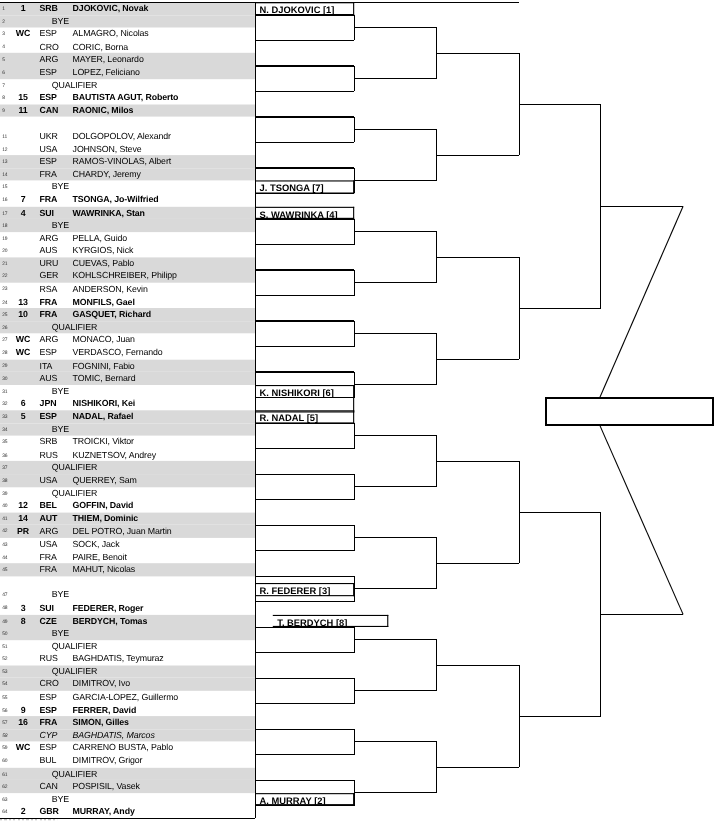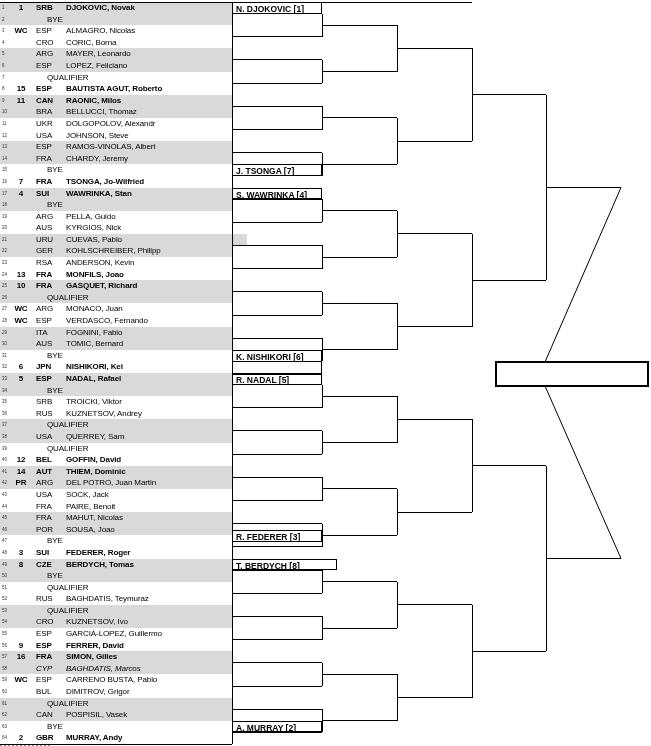--- a/index.html
+++ b/index.html
@@ -76,25 +76,20 @@
         <span class="tag">15</span>
         <span class="cc b">ESP</span>
         <span class="nm b">BAUTISTA AGUT, Roberto</span>
       </div>
       <div class="row gray" style="top: 94.75px; height: 11.5938px;">
         <span class="num">9</span>
         <span class="tag">11</span>
         <span class="cc b">CAN</span>
         <span class="nm b">RAONIC, Milos</span>
       </div>
-      <div class="row gray" style="top: 106.344px; height: 11.5938px;">
-        <span class="num">10</span>
-        <span class="cc">BRA</span>
-        <span class="nm">BELLUCCI, Thomaz</span>
-      </div>
       <div class="row" style="top: 117.938px; height: 11.5938px;">
         <span class="num">11</span>
         <span class="cc">UKR</span>
         <span class="nm">DOLGOPOLOV, Alexandr</span>
       </div>
       <div class="row" style="top: 129.531px; height: 11.5938px;">
         <span class="num">12</span>
         <span class="cc">USA</span>
         <span class="nm">JOHNSON, Steve</span>
       </div>
@@ -131,40 +126,40 @@
       <div class="row" style="top: 210.688px; height: 11.5938px;">
         <span class="num">19</span>
         <span class="cc">ARG</span>
         <span class="nm">PELLA, Guido</span>
       </div>
       <div class="row" style="top: 222.281px; height: 11.5938px;">
         <span class="num">20</span>
         <span class="cc">AUS</span>
         <span class="nm">KYRGIOS, Nick</span>
       </div>
-      <div class="row gray" style="top: 234px; height: 11.5938px; padding-left: 15px;">
+      <div class="row gray" style="top: 234px; height: 11.5938px;">
         <span class="num">21</span>
         <span class="cc">URU</span>
         <span class="nm">CUEVAS, Pablo</span>
       </div>
       <div class="row gray" style="top: 245.469px; height: 11.5938px;">
         <span class="num">22</span>
         <span class="cc">GER</span>
         <span class="nm">KOHLSCHREIBER, Philipp</span>
       </div>
       <div class="row" style="top: 257.062px; height: 11.5938px;">
         <span class="num">23</span>
         <span class="cc">RSA</span>
         <span class="nm">ANDERSON, Kevin</span>
       </div>
       <div class="row" style="top: 268.656px; height: 11.5938px;">
         <span class="num">24</span>
         <span class="tag">13</span>
         <span class="cc b">FRA</span>
-        <span class="nm b">MONFILS, Joao</span>
+        <span class="nm b">MONFILS, Gael</span>
       </div>
       <div class="row gray" style="top: 280.25px; height: 11.5938px;">
         <span class="num">25</span>
         <span class="tag">10</span>
         <span class="cc b">FRA</span>
         <span class="nm b">GASQUET, Richard</span>
       </div>
       <div class="row gray" style="top: 291.844px; height: 11.5938px;">
         <span class="num">26</span>
         <span class="nm ph">QUALIFIER</span>
@@ -260,25 +255,20 @@
       <div class="row" style="top: 500.531px; height: 11.5938px;">
         <span class="num">44</span>
         <span class="cc">FRA</span>
         <span class="nm">PAIRE, Benoit</span>
       </div>
       <div class="row gray" style="top: 512.125px; height: 11.5938px;">
         <span class="num">45</span>
         <span class="cc">FRA</span>
         <span class="nm">MAHUT, Nicolas</span>
       </div>
-      <div class="row gray" style="top: 523.719px; height: 11.5938px;">
-        <span class="num">46</span>
-        <span class="cc">POR</span>
-        <span class="nm">SOUSA, Joao</span>
-      </div>
       <div class="row" style="top: 535.312px; height: 11.5938px;">
         <span class="num">47</span>
         <span class="nm ph">BYE</span>
       </div>
       <div class="row" style="top: 546.906px; height: 11.5938px;">
         <span class="num">48</span>
         <span class="tag">3</span>
         <span class="cc b">SUI</span>
         <span class="nm b">FEDERER, Roger</span>
       </div>
@@ -301,21 +291,21 @@
         <span class="cc">RUS</span>
         <span class="nm">BAGHDATIS, Teymuraz</span>
       </div>
       <div class="row gray" style="top: 604.875px; height: 11.5938px;">
         <span class="num">53</span>
         <span class="nm ph">QUALIFIER</span>
       </div>
       <div class="row gray" style="top: 616.469px; height: 11.5938px;">
         <span class="num">54</span>
         <span class="cc">CRO</span>
-        <span class="nm">KUZNETSOV, Ivo</span>
+        <span class="nm">DIMITROV, Ivo</span>
       </div>
       <div class="row" style="top: 628.062px; height: 11.5938px;">
         <span class="num">55</span>
         <span class="cc">ESP</span>
         <span class="nm">GARCIA-LOPEZ, Guillermo</span>
       </div>
       <div class="row" style="top: 639.656px; height: 11.5938px;">
         <span class="num">56</span>
         <span class="tag">9</span>
         <span class="cc b">ESP</span>
@@ -463,17 +453,17 @@
       <line x1="545" y1="386" x2="621" y2="558.5" stroke="#000000" stroke-width="1" shape-rendering="geometricPrecision"></line>
       <rect x="496" y="362" width="152" height="24" fill="#ffffff" stroke="#000000" stroke-width="2"></rect>
     </svg>
   <div id="advs">
       <div class="adv" style="left: 232px; width: 90px; top: 2px; height: 11.5938px;">N. DJOKOVIC [1]</div>
       <div class="adv" style="left: 232px; width: 90px; top: 164.312px; height: 11.5938px;">J. TSONGA [7]</div>
       <div class="adv" style="left: 232px; width: 90px; top: 187.5px; height: 11.5938px;">S. WAWRINKA [4]</div>
       <div class="adv" style="left: 232px; width: 90px; top: 349.812px; height: 25px;">K. NISHIKORI [6]</div>
       <div class="adv" style="left: 232px; width: 90px; top: 373px; height: 11.5938px;">R. NADAL [5]</div>
       <div class="adv" style="left: 232px; width: 90px; top: 530px; height: 11.5938px;">R. FEDERER [3]</div>
-      <div class="adv" style="left: 232px; width: 105px; top: 558.5px; height: 11.5938px;">T. BERDYCH [8]</div>
+      <div class="adv" style="left: 248px; width: 105px; top: 558.5px; height: 11.5938px;">T. BERDYCH [8]</div>
       <div class="adv" style="left: 232px; width: 90px; top: 720.812px; height: 11.5938px;">A. MURRAY [2]</div>
     </div>
   <div id="footer-frag"></div>
 </div>
 
 </body></html>

